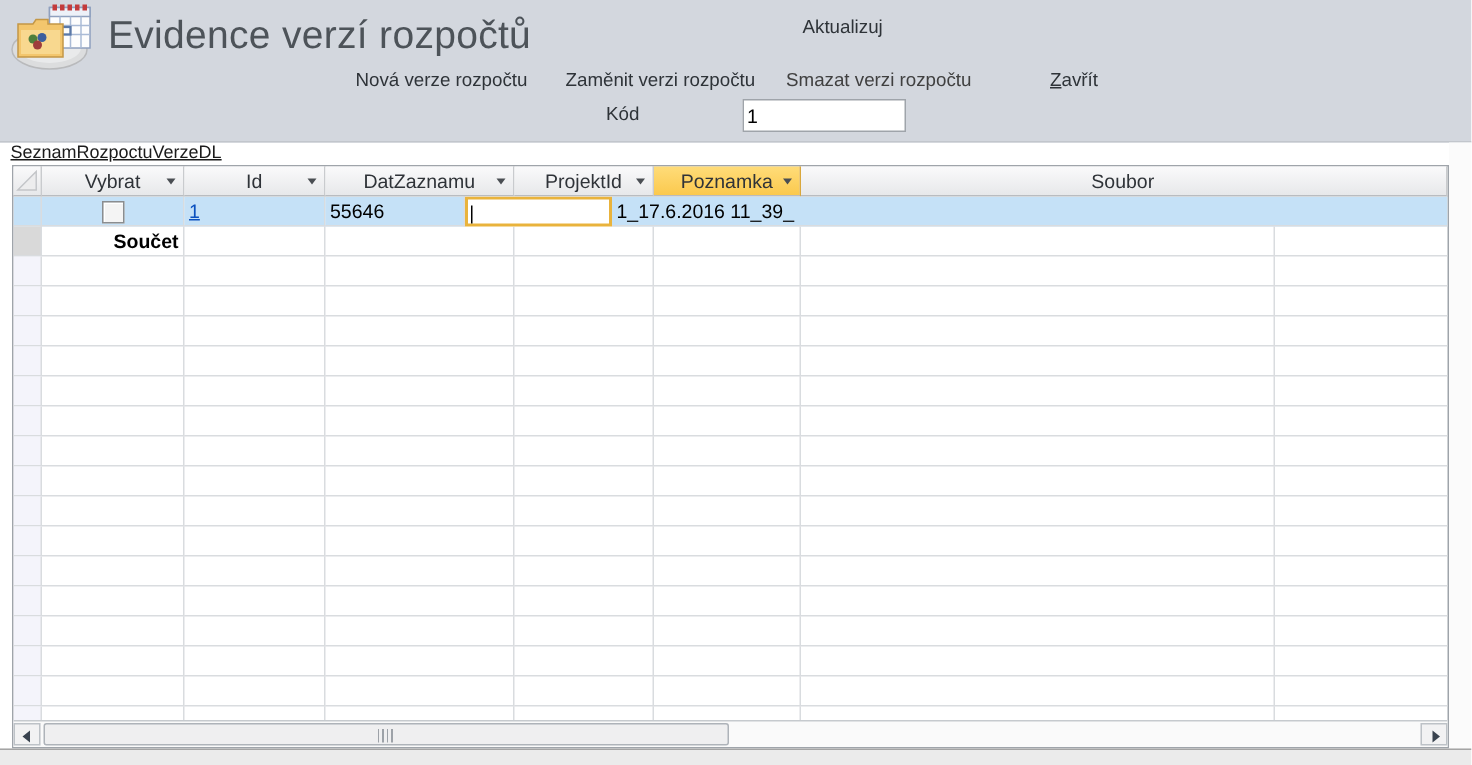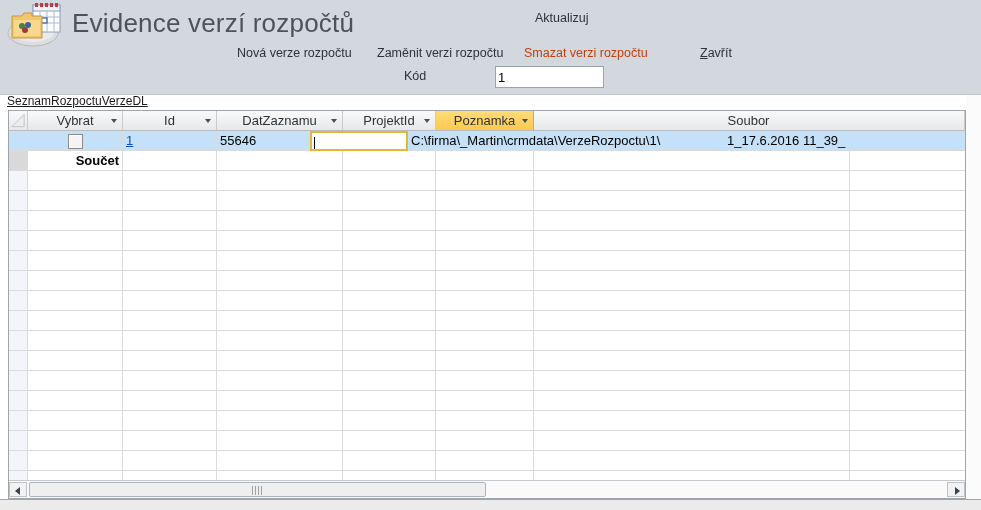--- a/index.html
+++ b/index.html
@@ -16,21 +16,21 @@
   .app-icon{position:absolute;left:6px;top:2px;width:58px;height:48px;}
   .page-title{
     position:absolute;left:72px;top:8px;font-size:26px;color:#4D5359;
     letter-spacing:0.2px;white-space:nowrap;
   }
   .hbtn{
     position:absolute;background:transparent;border:none;padding:0;margin:0;
     font-family:"Liberation Sans",sans-serif;font-size:12.5px;color:#2E3338;
     cursor:pointer;white-space:nowrap;
   }
-  .hbtn.red{color:#c2410c;}
+  .hbtn.red{color:#404040;}
   .btn-aktualizuj{left:535px;top:11px;}
   .btn-nova{left:237px;top:46px;}
   .btn-zamenit{left:377px;top:46px;}
   .btn-smazat{left:524px;top:46px;}
   .btn-zavrit{left:700px;top:46px;}
   .accel{text-decoration:underline;}
   .kod-label{position:absolute;left:404px;top:69px;font-size:12.5px;color:#2E3338;}
   .kod-input{
     position:absolute;left:495px;top:66px;width:103px;height:20px;
     border:1px solid #9FA4AA;background:#FFFFFF;font-family:"Liberation Sans",sans-serif;
@@ -189,21 +189,20 @@
   <div class="rows-area">
 
     <div class="drow row-selected">
       <div class="cell col-sel sel-active"></div>
       <div class="cell col-vybrat">
           <div class="checkbox"></div>
         </div>
       <div class="cell col-id"><span class="link">1</span></div>
       <div class="cell col-proj">55646</div>
       <div class="cell col-poz active-cell"><span class="caret"></span><span></span></div>
-      <div class="cell col-cesta">C:\firma\_Martin\crmdata\VerzeRozpoctu\1\</div>
       <div class="cell col-soubor">1_17.6.2016 11_39_</div>
     </div>
 
     <div class="drow">
       <div class="cell col-sel sel-total"></div>
       <div class="cell col-vybrat total-label">Součet</div>
       <div class="cell col-id"></div>
       <div class="cell col-dat"></div>
       <div class="cell col-proj"></div>
       <div class="cell col-poz"></div>

